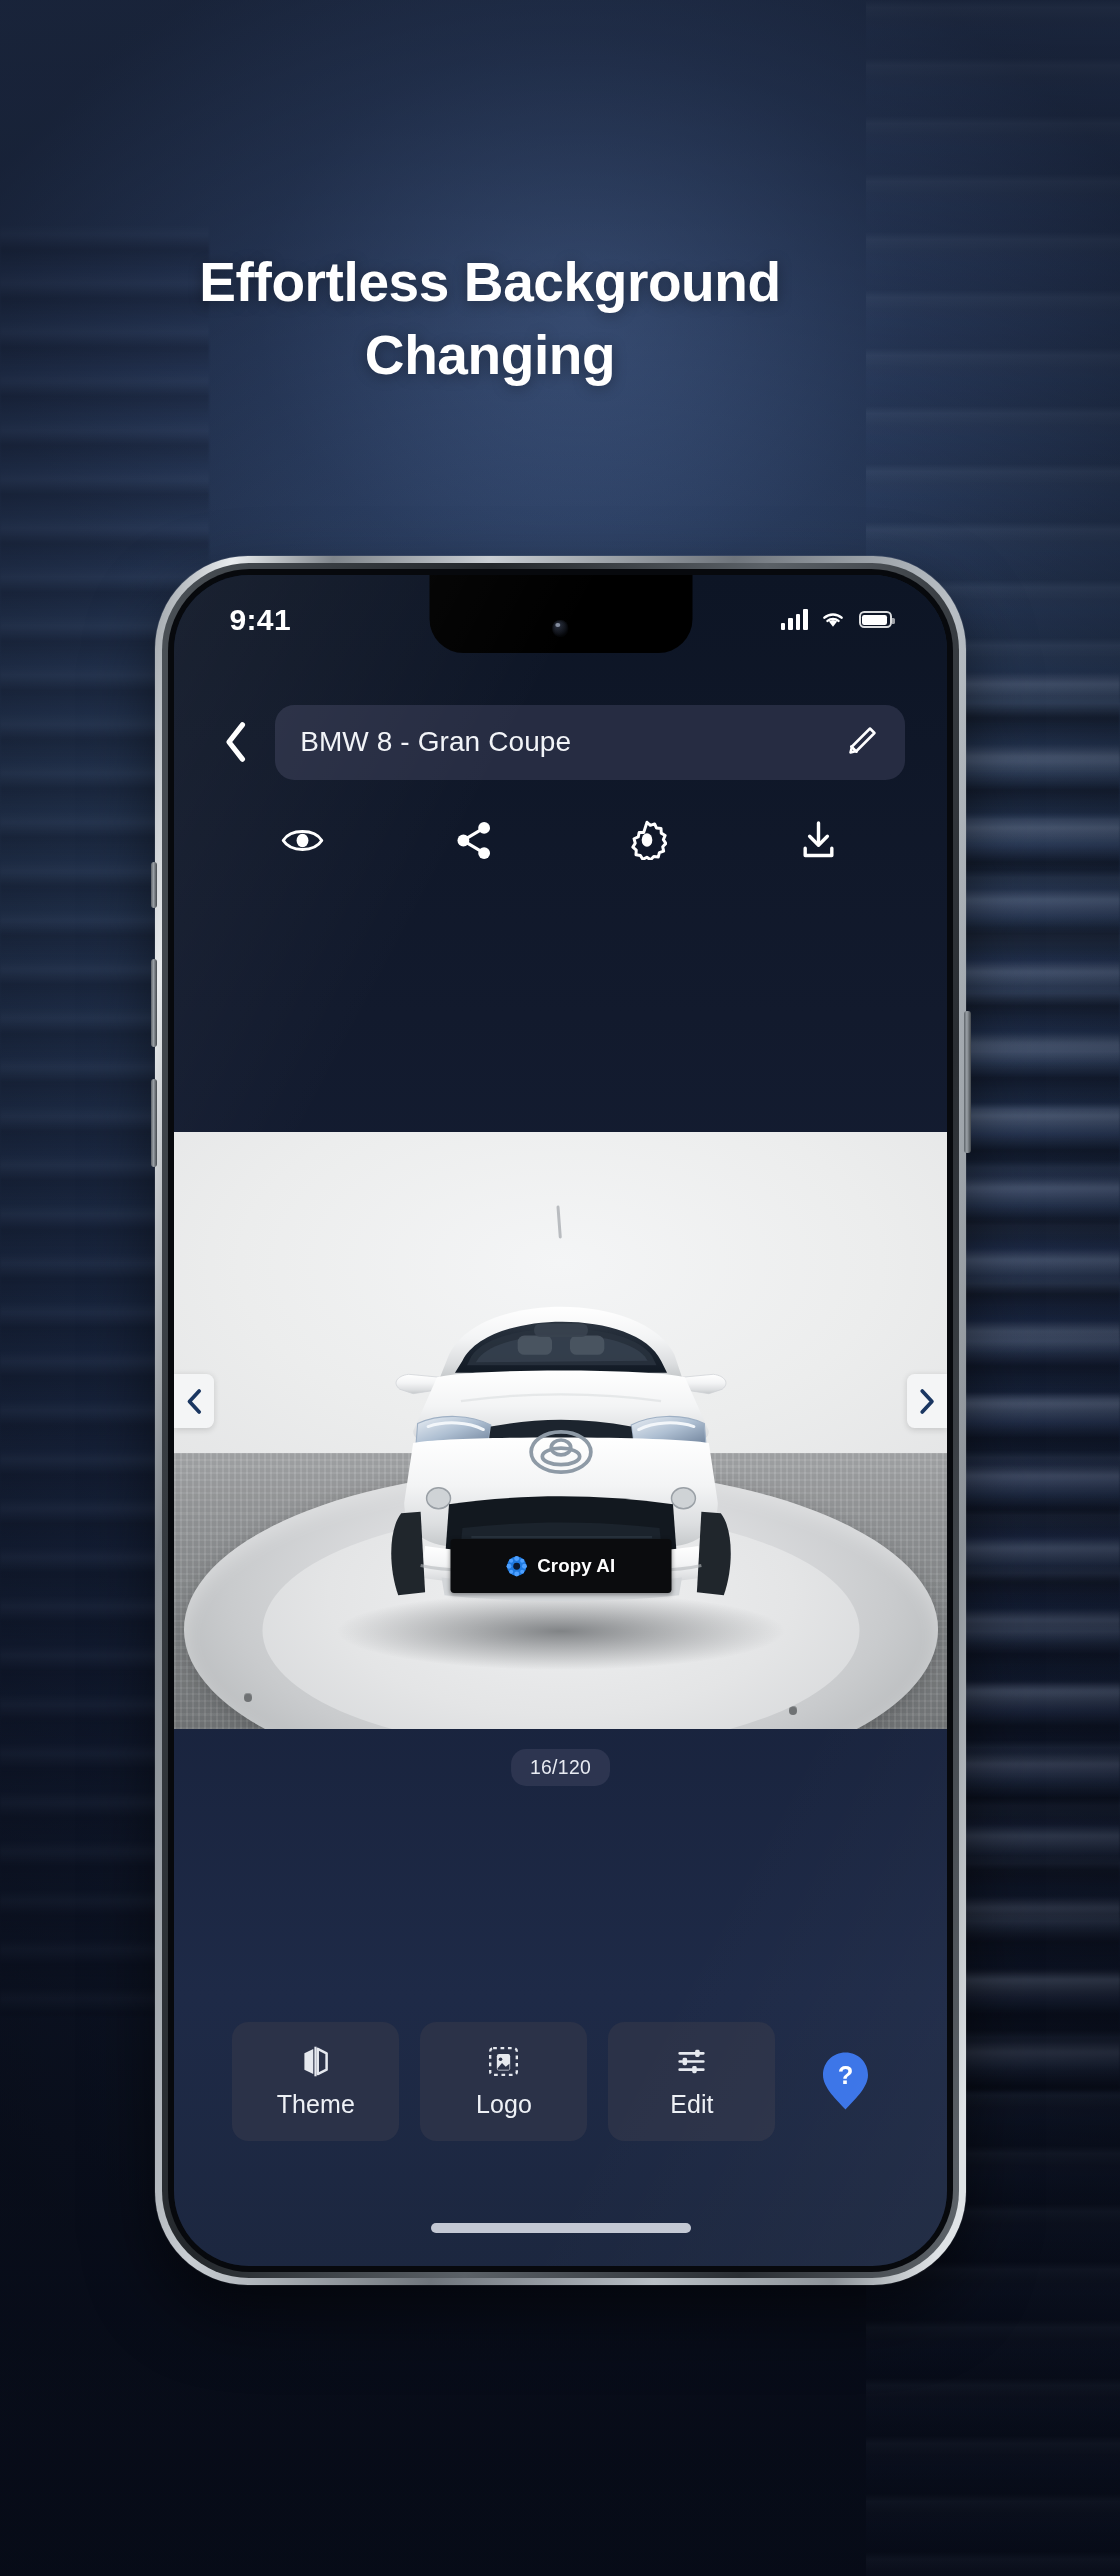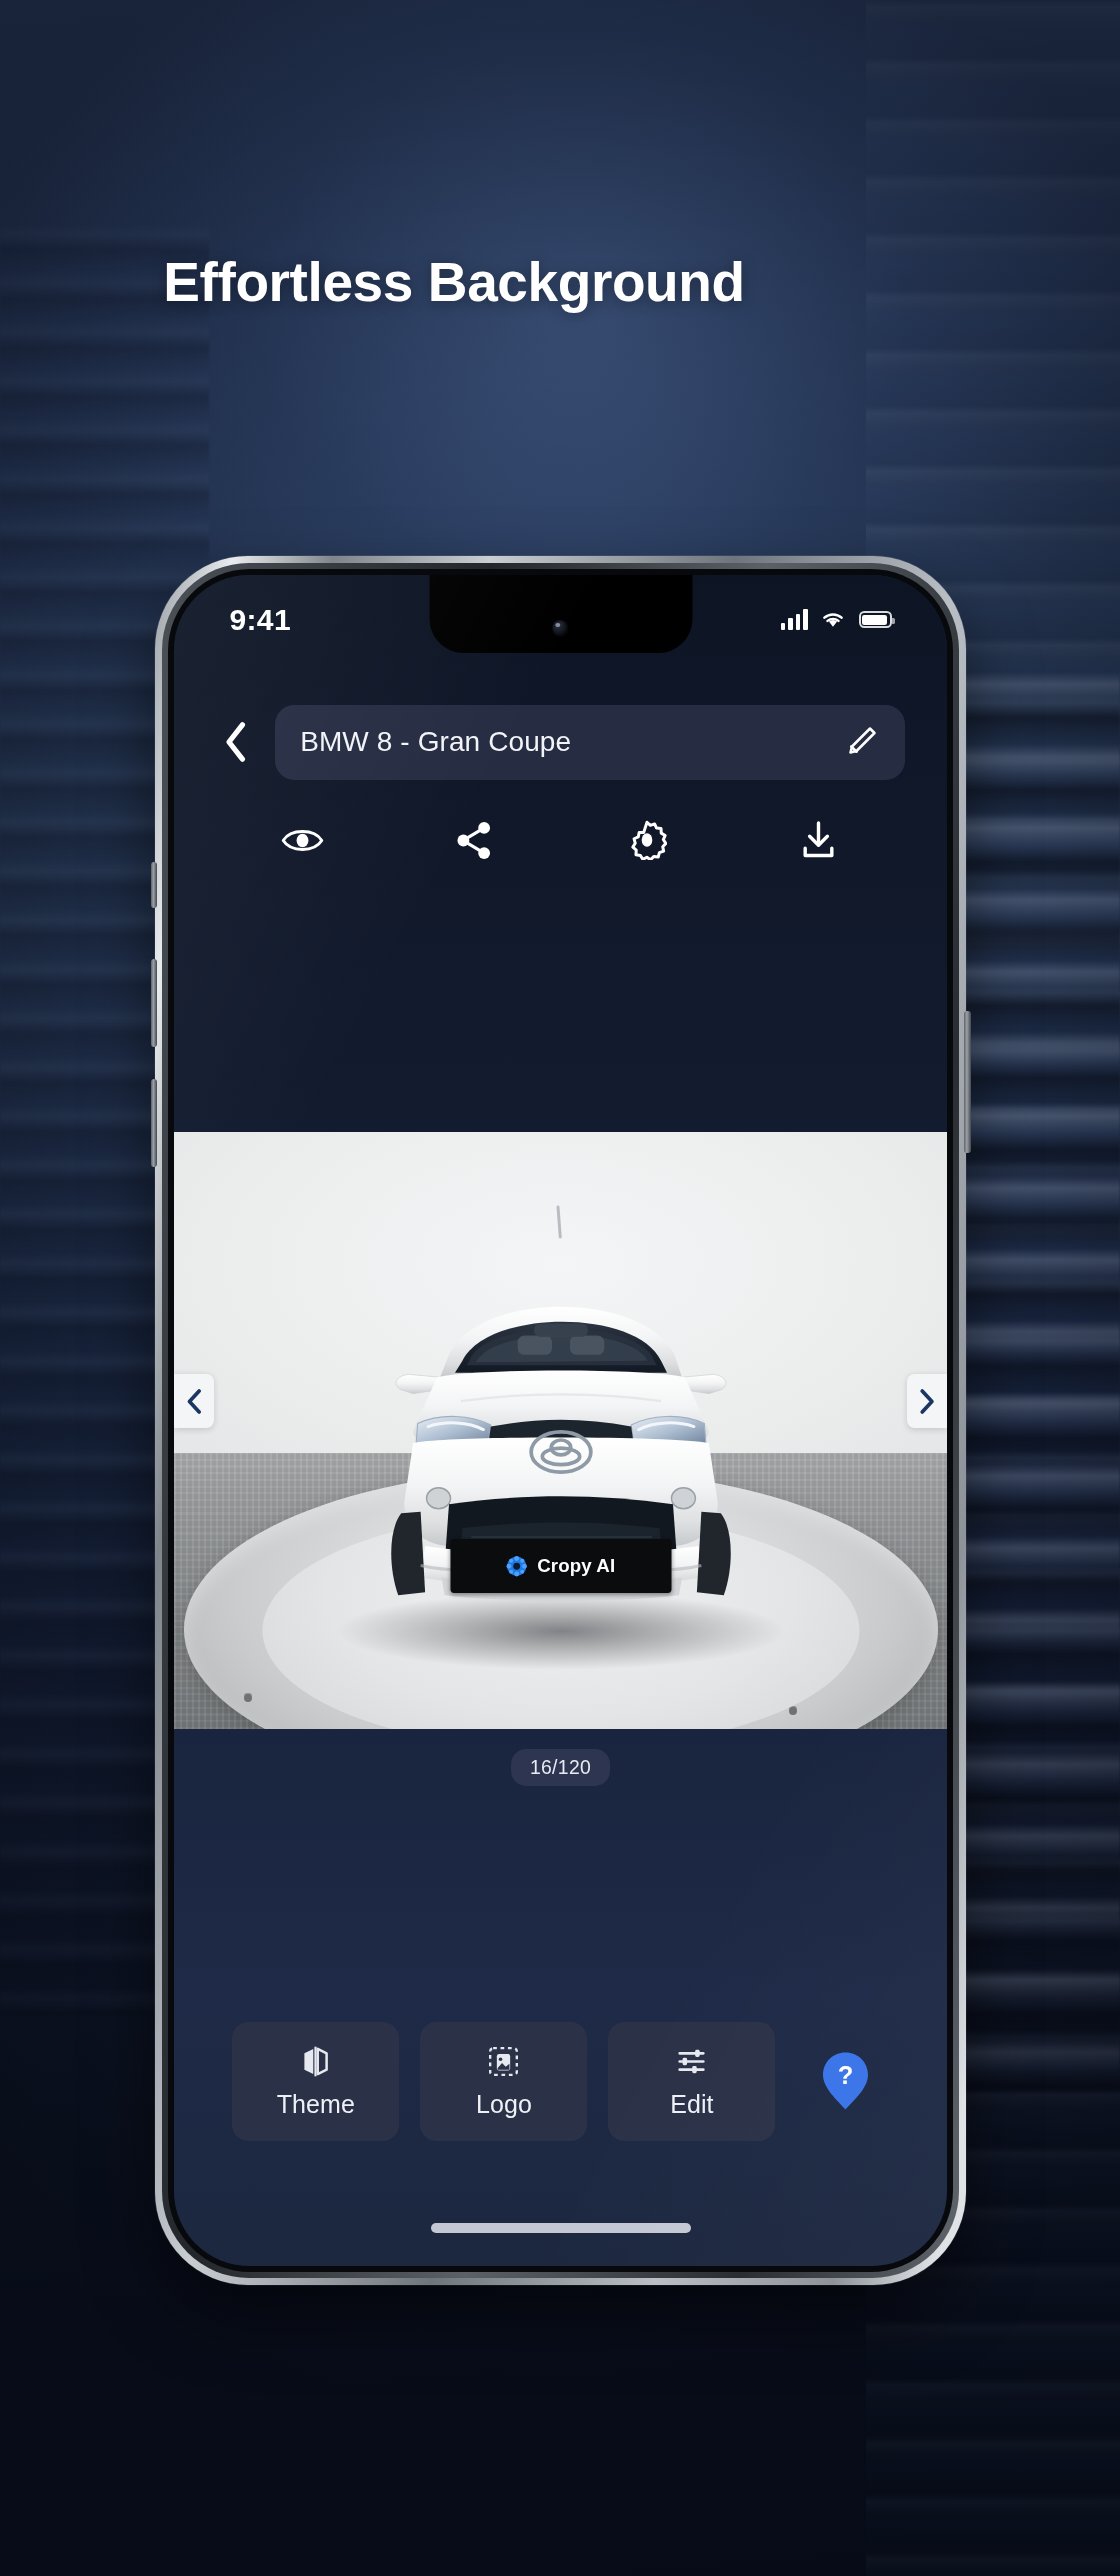--- a/index.html
+++ b/index.html
@@ -39,21 +39,21 @@
        rgba(150,172,210,0.09) 10.5px,
        rgba(10,14,28,0.30) 25.4px,
        rgba(150,172,210,0.00) 49px);
     filter:blur(1.1px);opacity:.75;}
   #vign{position:absolute;inset:0;
     background:radial-gradient(ellipse 896px 1269px at 50% 45%, rgba(0,0,0,0) 45%, rgba(4,7,16,0.55) 100%);}
 
   
   #headline{position:absolute;left:0;top:246px;width:908px;text-align:center;
     color:#fff;font-size:55px;line-height:1.32;font-weight:700;
-    letter-spacing:-0.4px;text-shadow:0 2.2px 13.4px rgba(0,0,0,.35);}
+    letter-spacing:-0.4px;text-shadow:0 2.2px 13.4px rgba(0,0,0,.35);padding-left:36px;}
 
   
   #phone{position:absolute;left:155px;top:556px;width:811px;height:1729px;}
   #phone-frame{position:absolute;inset:0;border-radius:93px;
     background:linear-gradient(100deg,#9aa0a6 0%,#e9ecee 7%,#7f858b 16%,#c9ced3 30%,#6f757c 52%,#b9bfc5 72%,#8d9399 88%,#dfe3e6 97%);
     box-shadow:0 30px 67px rgba(0,0,0,.55), 0 0 0 0.7px rgba(255,255,255,.12);}
   #phone-frame-in{position:absolute;left:6.7px;top:6.7px;right:6.7px;bottom:6.7px;border-radius:87px;
     background:linear-gradient(100deg,#4b5157,#23272b 30%,#5b6167 55%,#2a2e33 80%,#60666c);}
   #phone-bezel{position:absolute;left:12.7px;top:12.7px;right:12.7px;bottom:12.7px;border-radius:82px;
     background:#07090d;}
@@ -166,20 +166,21 @@
 <body>
 
 <div id="bg"></div>
 <div id="streaks-l"></div>
 <div id="streaks-r"></div>
 <div id="streaks-r2"></div>
 <div id="vign"></div>
 
 <div id="headline">
   <div>Effortless Background</div>
+  <div>Changing</div>
 </div>
 
 <div id="phone">
   <div id="phone-frame"></div>
   <div id="phone-frame-in"></div>
   <div class="sbtn" id="sb-mute"></div>
   <div class="sbtn" id="sb-up"></div>
   <div class="sbtn" id="sb-dn"></div>
   <div class="sbtn" id="sb-pw"></div>
   <div id="phone-bezel"></div>

